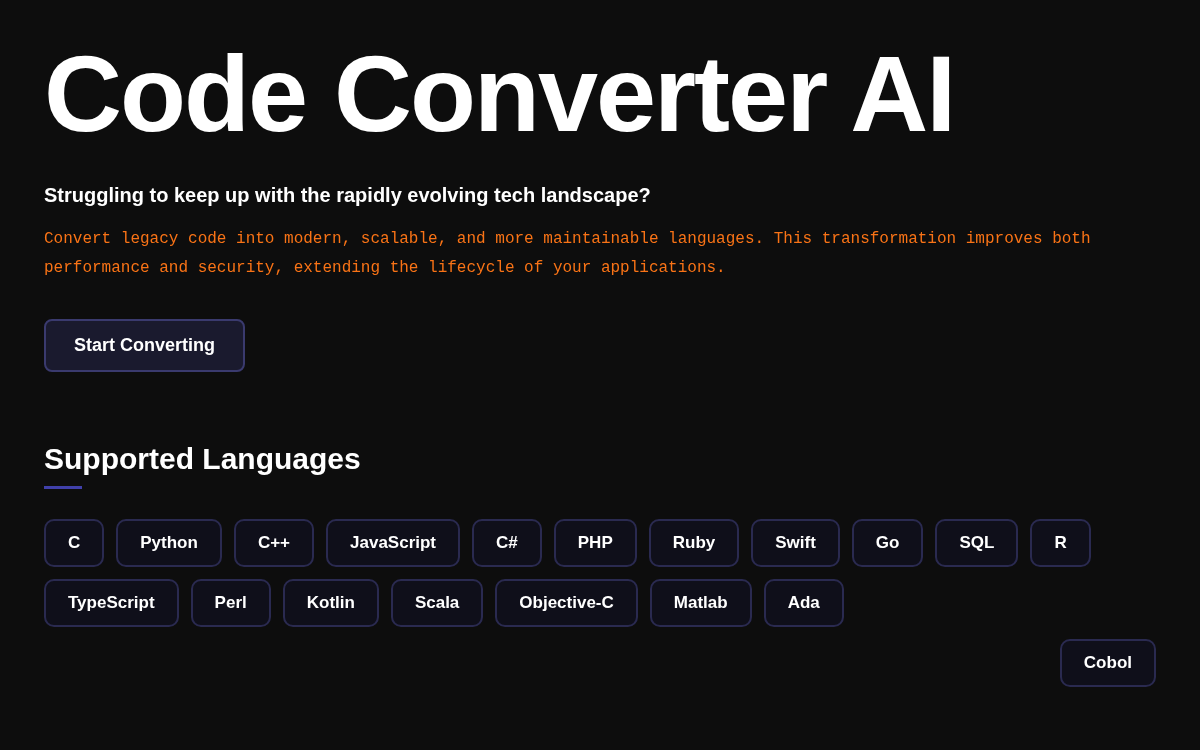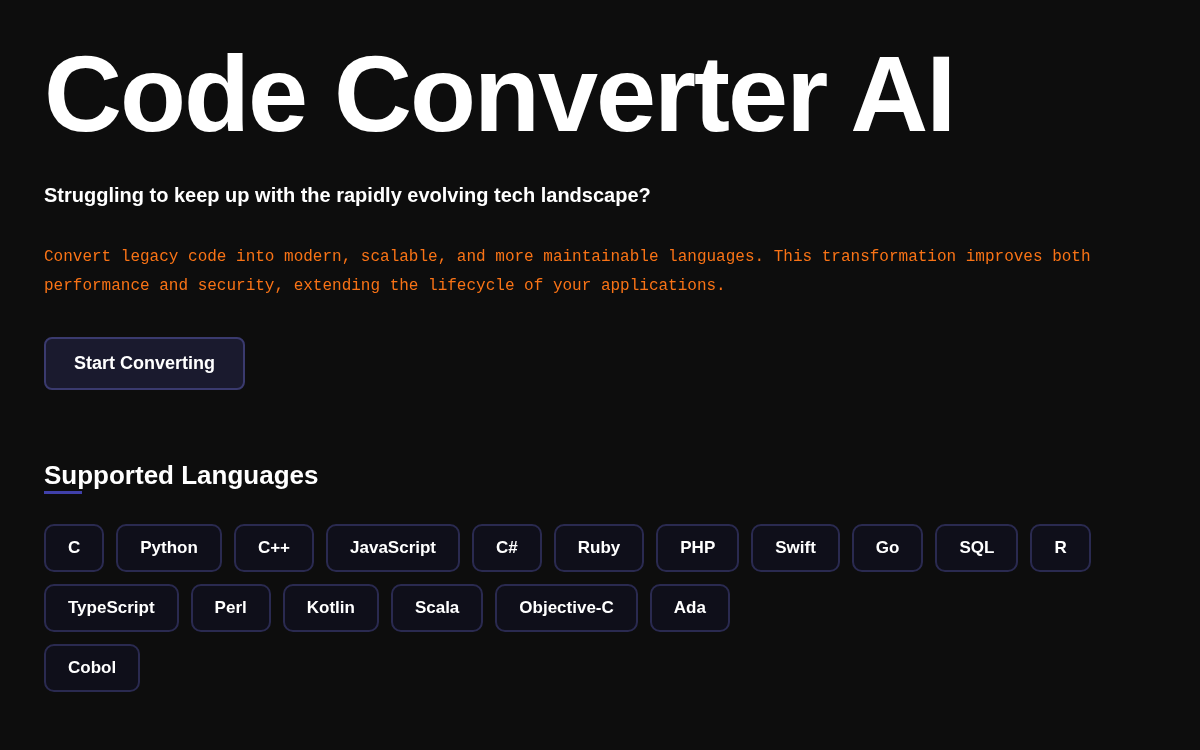--- a/index.html
+++ b/index.html
@@ -26,21 +26,21 @@
       letter-spacing: -2px;
       color: #ffffff;
       margin-bottom: 36px;
     }
 
     .hero-subtitle {
       font-family: Arial, Helvetica, sans-serif;
       font-size: 20px;
       font-weight: 700;
       color: #ffffff;
-      margin-bottom: 36px;
+      margin-bottom: 18px;
       letter-spacing: 0px;
     }
 
     .hero-description {
       font-family: 'Courier New', Courier, monospace;
       font-size: 16px;
       color: #f97316;
       line-height: 1.8;
       max-width: 1100px;
       margin-bottom: 36px;
@@ -61,23 +61,24 @@
       margin-bottom: 60px;
       text-align: center;
     }
 
     .supported-section {
       margin-top: 10px;
     }
 
     .supported-title {
       font-family: Arial, Helvetica, sans-serif;
-      font-size: 26px;
+      font-size: 30px;
       font-weight: 800;
       color: #ffffff;
+      margin-bottom: 10px;
     }
 
     .supported-underline {
       width: 38px;
       height: 3px;
       background-color: #4040aa;
       margin-bottom: 30px;
     }
 
     .language-tags {
@@ -98,21 +99,21 @@
       border-radius: 10px;
       font-family: Arial, Helvetica, sans-serif;
       font-size: 17px;
       font-weight: 700;
       cursor: pointer;
       white-space: nowrap;
     }
 
     .row-center {
       display: flex;
-      justify-content: flex-start;
+      justify-content: flex-end;
       width: 100%;
     }
   </style>
 </head>
 <body>
 
 
 
 <h1 class="hero-title">Code Converter AI</h1>
 
@@ -128,31 +129,32 @@
   <h2 class="supported-title">Supported Languages</h2>
   <div class="supported-underline"></div>
 
   <div class="language-tags">
 
   <div class="lang-tag">C</div>
       <div class="lang-tag">Python</div>
       <div class="lang-tag">C++</div>
       <div class="lang-tag">JavaScript</div>
       <div class="lang-tag">C#</div>
+      <div class="lang-tag">PHP</div>
       <div class="lang-tag">Ruby</div>
-      <div class="lang-tag">PHP</div>
       <div class="lang-tag">Swift</div>
       <div class="lang-tag">Go</div>
       <div class="lang-tag">SQL</div>
       <div class="lang-tag">R</div>
       <div class="lang-tag">TypeScript</div>
       <div class="lang-tag">Perl</div>
       <div class="lang-tag">Kotlin</div>
       <div class="lang-tag">Scala</div>
       <div class="lang-tag">Objective-C</div>
+      <div class="lang-tag">Matlab</div>
       <div class="lang-tag">Ada</div>
       <div class="row-center">
         <div class="lang-tag">Cobol</div>
       </div>
     </div>
 </div>
 
 
 
 

